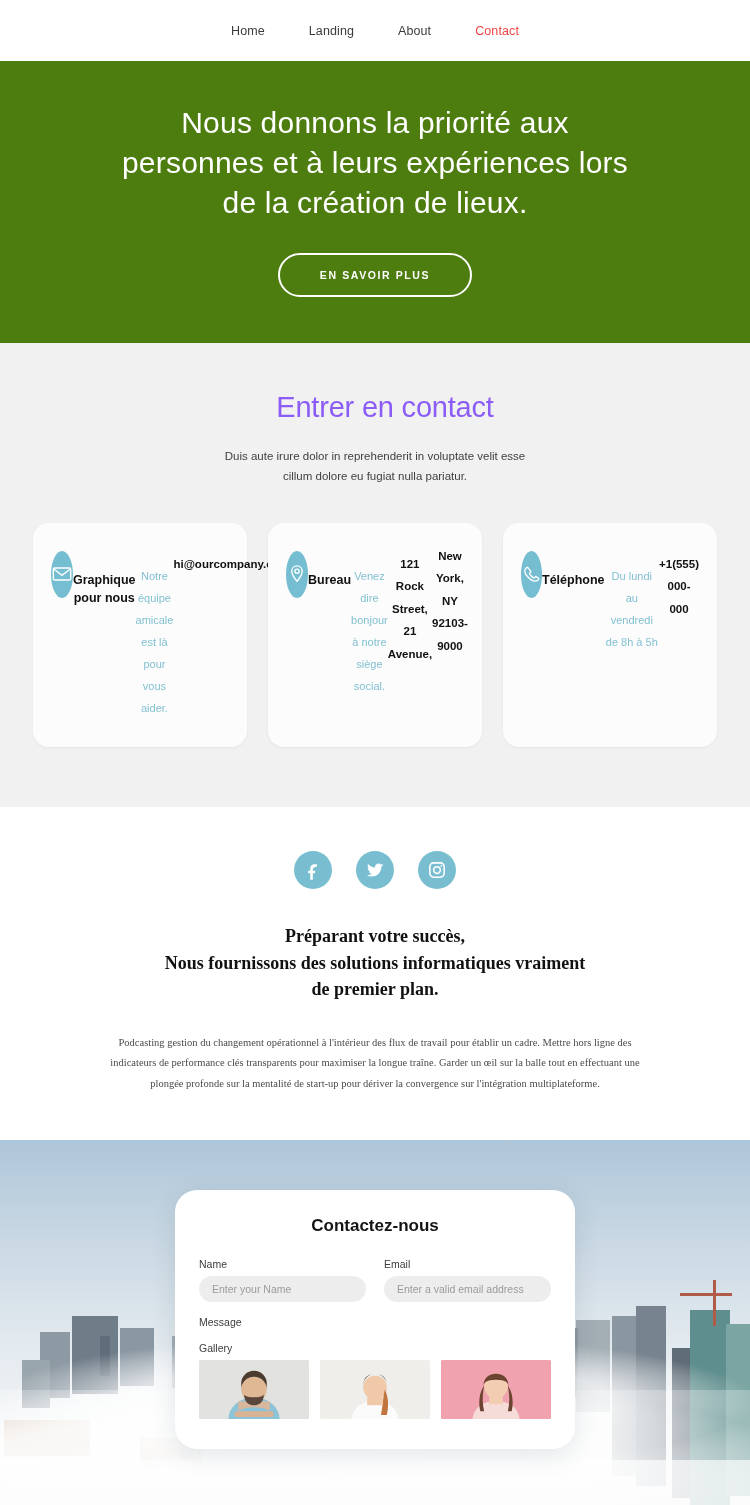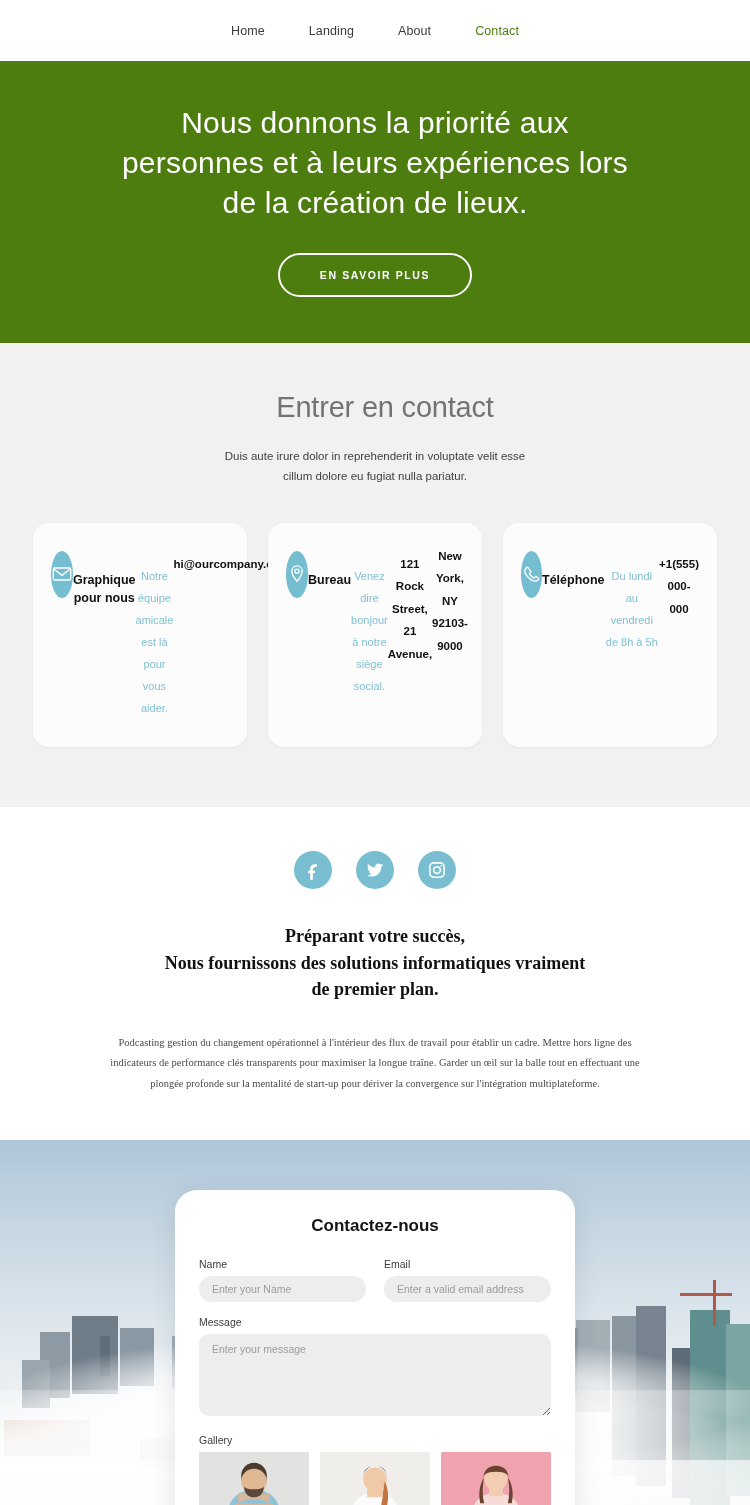--- a/index.html
+++ b/index.html
@@ -22,21 +22,21 @@
     gap: 0px;
   }
   .nav-item {
     font-size: 12.5px;
     color: #3b3b3b;
     padding: 0 22px;
     letter-spacing: .1px;
     cursor: pointer;
     text-decoration: none;
   }
-  .nav-item.active { color: #4d7c0f; }
+  .nav-item.active { color: #ef4444; }
 
   
   .hero {
     background: #4d7c0f;
     padding: 42px 0 46px;
     text-align: center;
   }
   .hero-title {
     color: #ffffff;
     font-size: 30px;
@@ -62,21 +62,21 @@
 
   
   .contact-section {
     background: #f1f1f1;
     padding: 48px 0 60px;
     text-align: center;
   }
   .section-title {
     font-size: 29px;
     font-weight: 400;
-    color: #737373;
+    color: #8b5cf6;
     letter-spacing: -.2px;
     padding-left: 20px;
   }
   .section-sub {
     margin: 22px auto 0;
     max-width: 330px;
     font-size: 11.5px;
     line-height: 1.75;
     color: #3f3f3f;
   }
@@ -387,21 +387,20 @@
           <input class="finput" type="text" placeholder="Enter your Name" style="">
         </div>
         <div class="field">
           <label class="flabel">Email</label>
           <input class="finput" type="text" placeholder="Enter a valid email address" style="">
         </div>
       </div>
 
       <div class="mt14">
         <label class="flabel">Message</label>
-        <textarea class="ftextarea" placeholder="Enter your message" style=""></textarea>
       </div>
 
       <div class="mt14">
         <label class="flabel">Gallery</label>
         <div class="gallery">
 
           <div class="gitem">
             <div class="gphoto" style="background:linear-gradient(to bottom,#e3e3e1,#dcdcd9);">
               <svg width="100%" height="100%" viewBox="0 0 120 60" preserveAspectRatio="xMidYMid slice">
                 <rect width="120" height="60" fill="#e2e2e0"></rect>

